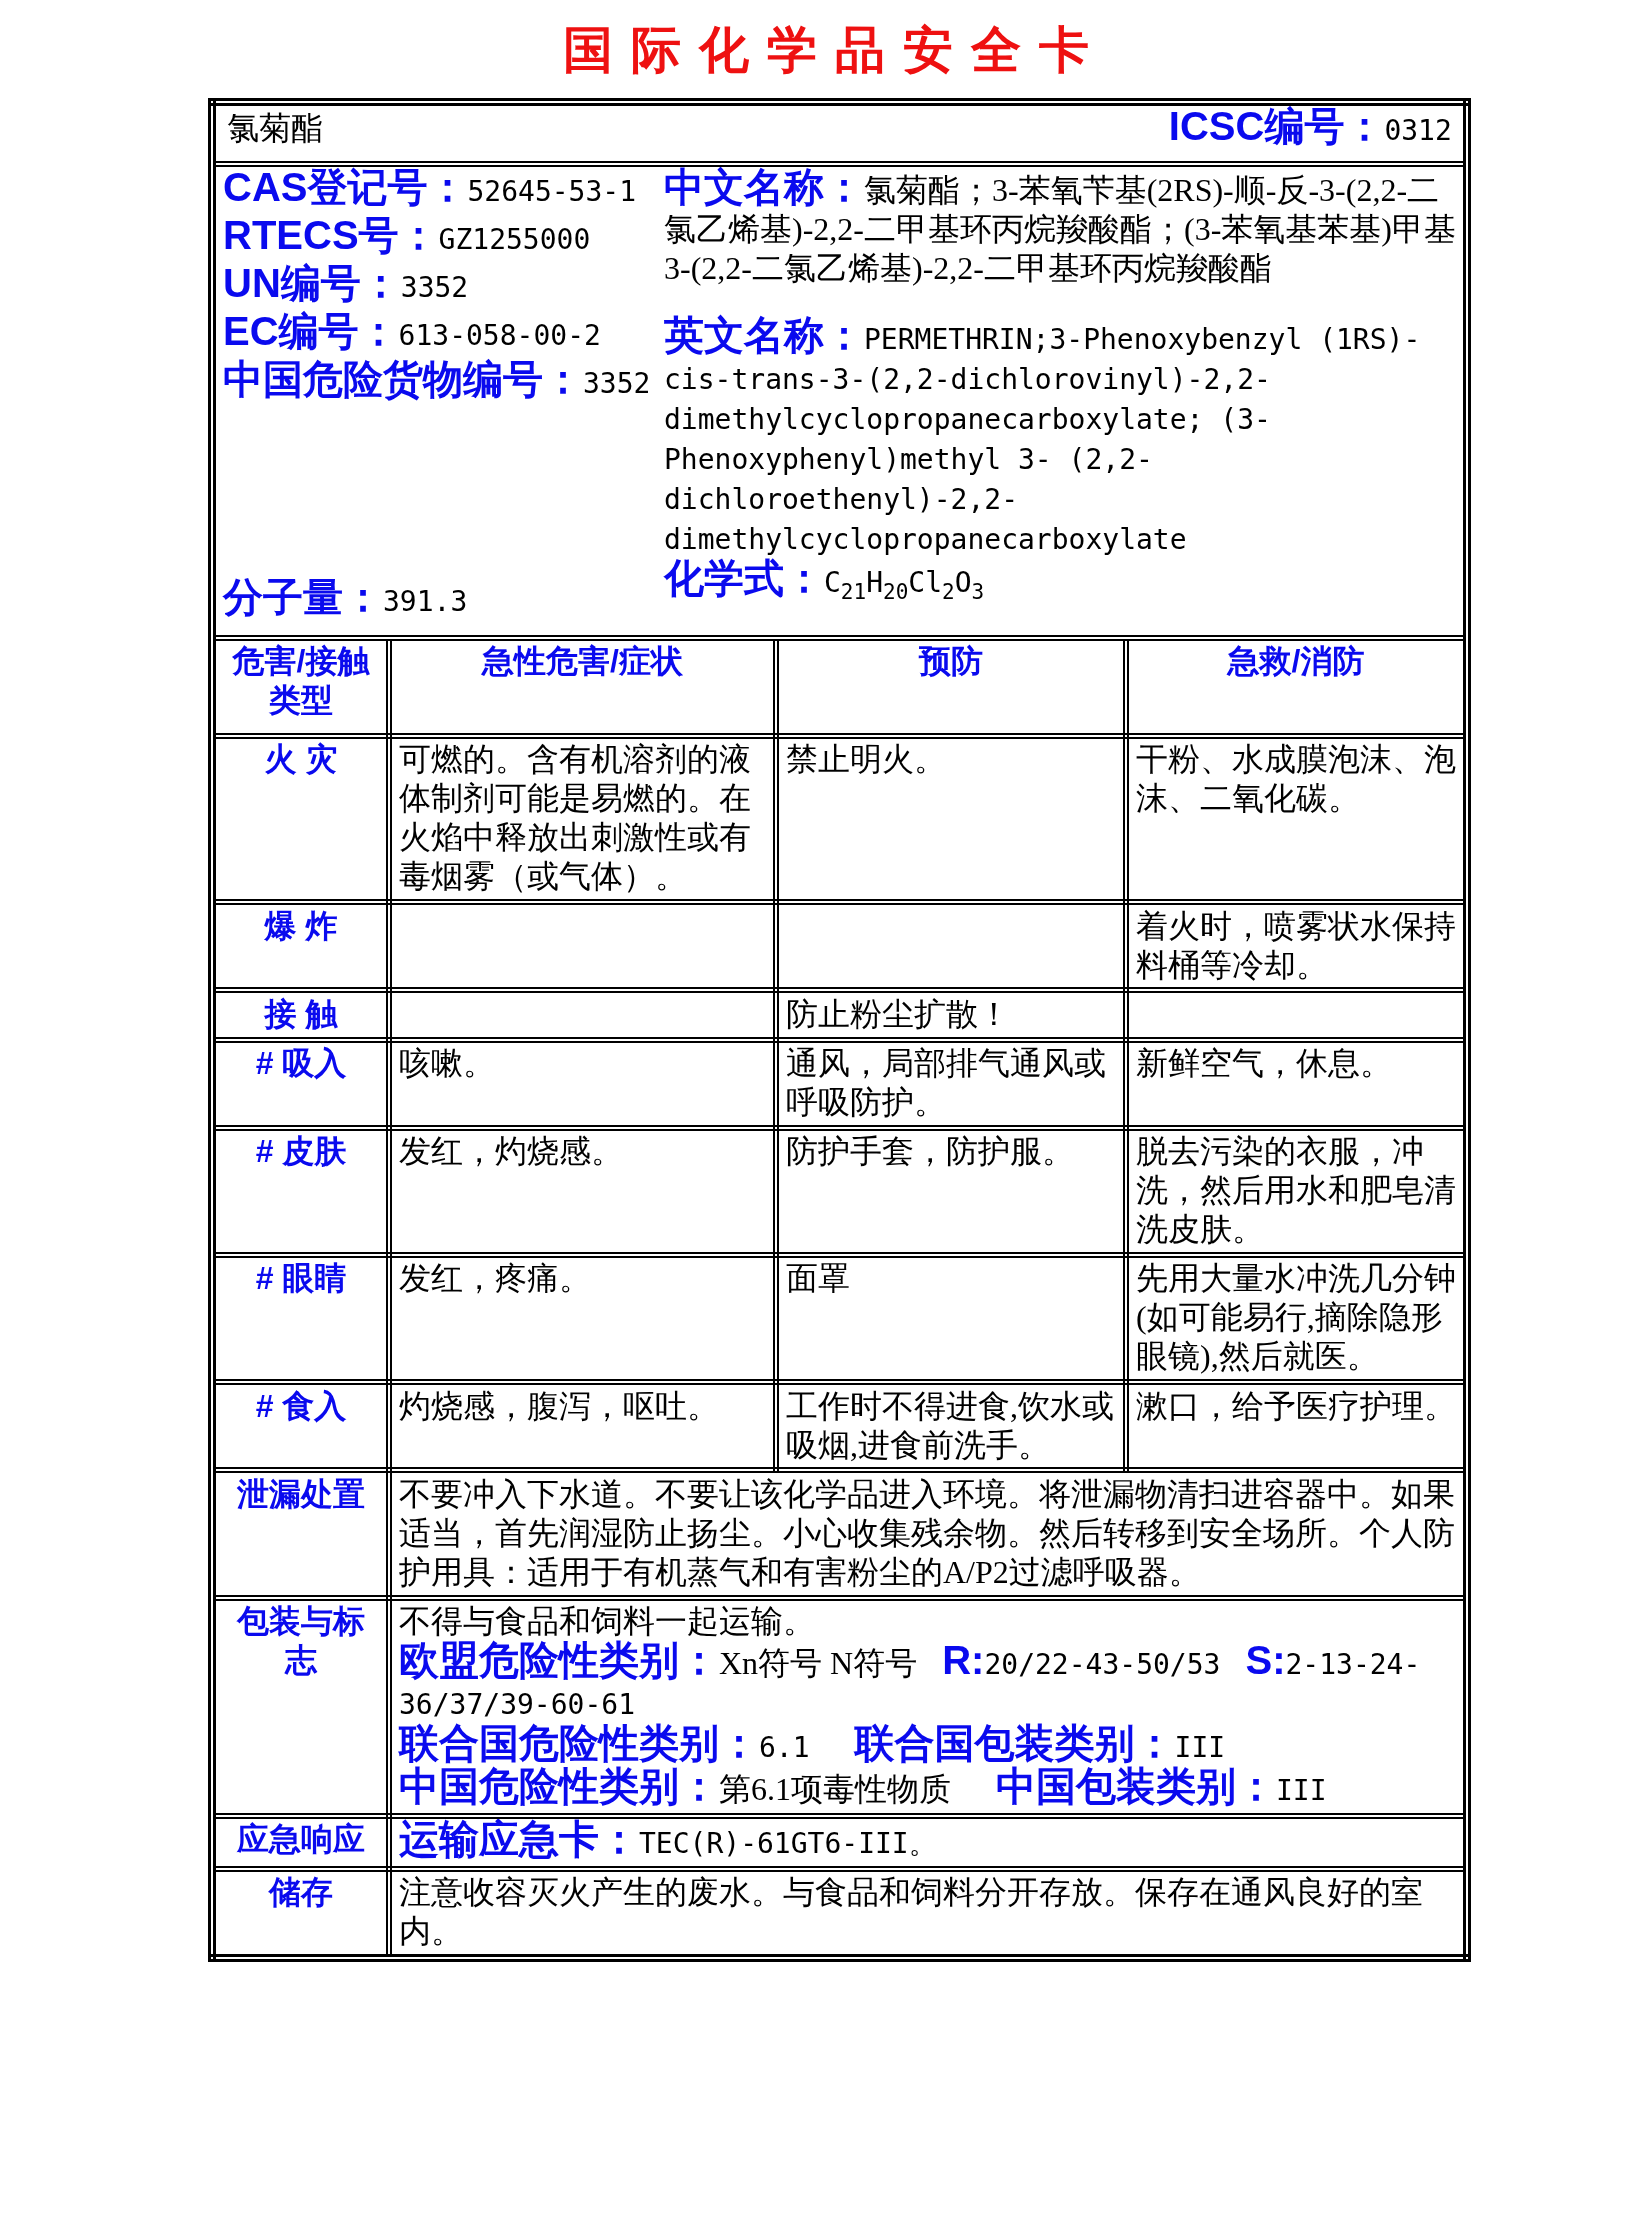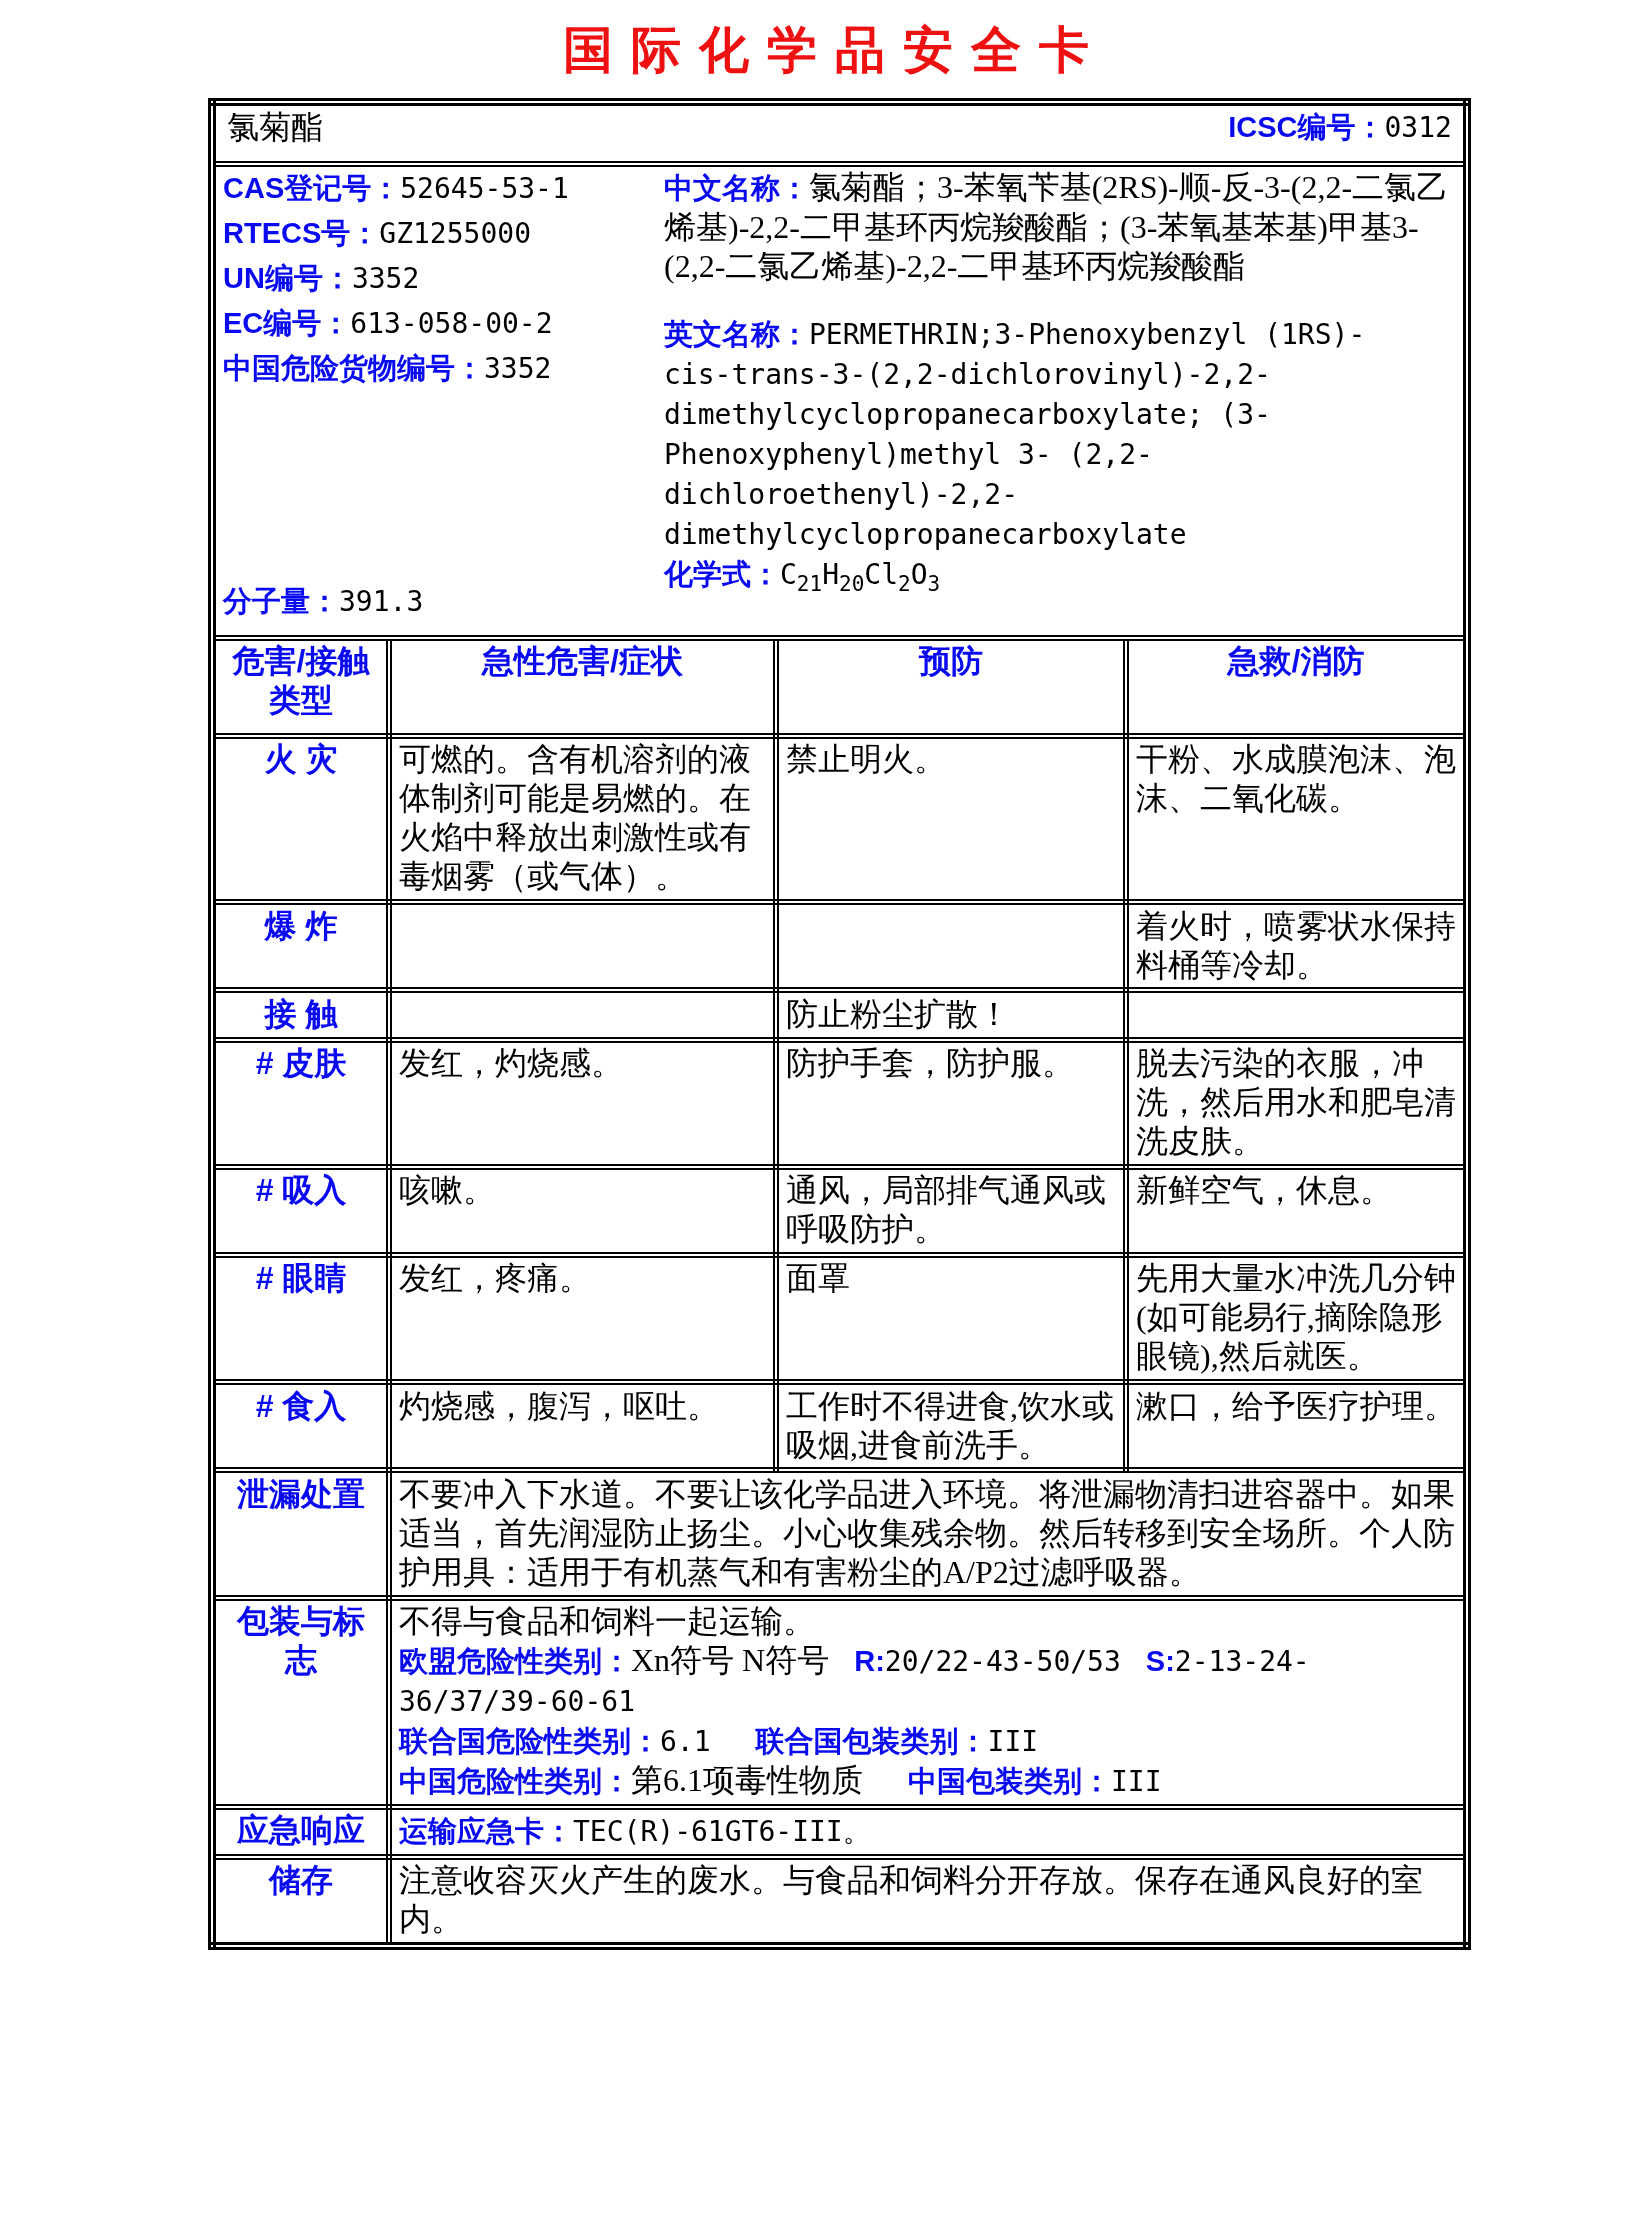--- a/index.html
+++ b/index.html
@@ -43,21 +43,21 @@
     padding:1.4px 7px 2.8px 7px;
     font-size:32px;
     line-height:39px;
     overflow:hidden;
   }
   
   .lbl{
     color:var(--label-blue);
     font-weight:bold;
     font-family:"Liberation Sans","DejaVu Sans",sans-serif;
-    font-size:29px;
+    font-size:40px;
   }
   .mono{
     font-family:"DejaVu Sans Mono","Liberation Mono",monospace;
     font-size:28px;
   }
   
   td.name-cell{vertical-align:middle;}
   .name-flex{display:flex;justify-content:space-between;align-items:center;padding:0 4.2px;}
   .substance{font-size:32px;}
   
@@ -175,32 +175,32 @@
       <td>着火时，喷雾状水保持料桶等冷却。</td>
     </tr>
 
     <tr style="height:41px">
       <td class="type-cell">接 触</td>
       <td></td>
       <td>防止粉尘扩散！</td>
       <td></td>
     </tr>
 
+    <tr style="height:77px">
+      <td class="type-cell"># 吸入</td>
+      <td>咳嗽。</td>
+      <td>通风，局部排气通风或呼吸防护。</td>
+      <td>新鲜空气，休息。</td>
+    </tr>
+
     <tr style="height:116px">
       <td class="type-cell"># 皮肤</td>
       <td>发红，灼烧感。</td>
       <td>防护手套，防护服。</td>
       <td>脱去污染的衣服，冲洗，然后用水和肥皂清洗皮肤。</td>
-    </tr>
-
-    <tr style="height:77px">
-      <td class="type-cell"># 吸入</td>
-      <td>咳嗽。</td>
-      <td>通风，局部排气通风或呼吸防护。</td>
-      <td>新鲜空气，休息。</td>
     </tr>
 
     <tr style="height:115px">
       <td class="type-cell"># 眼睛</td>
       <td>发红，疼痛。</td>
       <td>面罩</td>
       <td>先用大量水冲洗几分钟(如可能易行,摘除隐形眼镜),然后就医。</td>
     </tr>
 
     <tr style="height:78px">

